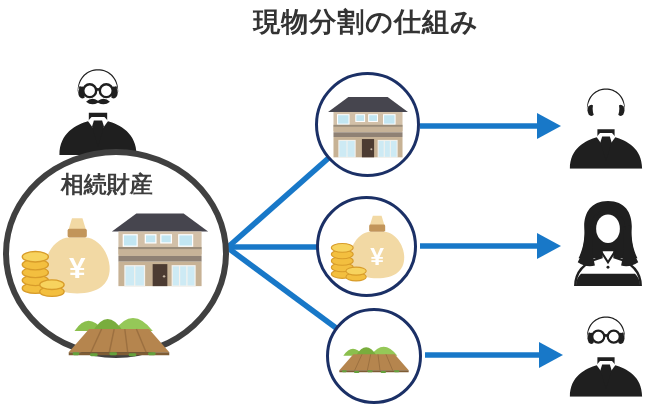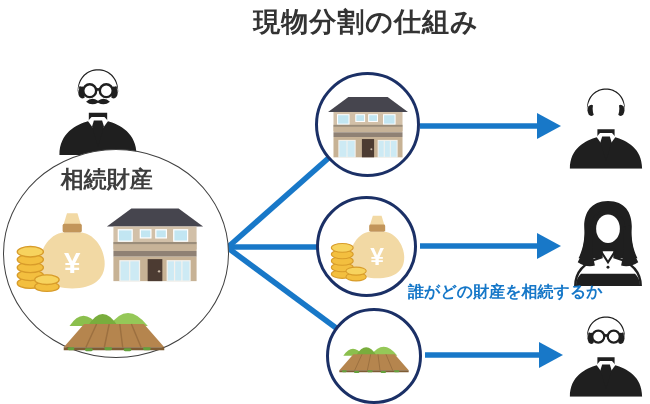--- a/index.html
+++ b/index.html
@@ -9,21 +9,21 @@
     text-align:right;
   }
   .title {
     position:absolute; top:4px; left:366px; transform:translateX(-50%);
     font-size:27px; font-weight:800; color:#333; white-space:nowrap; z-index:3;
     letter-spacing:1px;
   }
   .deceased { position:absolute; left:52px; top:54px; width:92px; height:101px; z-index:2; }
   .estate-circle {
     position:absolute; left:3px; top:149px; width:226px; height:209px;
-    border:1px solid #404040; border-radius:50%; background:#fff; z-index:2; box-sizing:border-box;
+    border:6px solid #404040; border-radius:50%; background:#fff; z-index:2; box-sizing:border-box;
   }
   .estate-label {
     position:absolute; top:14px; left:50%; transform:translateX(-60%);
     font-size:23px; font-weight:800; color:#3d3d3d; white-space:nowrap;
   }
   .estate-money { position:absolute; left:8px;  top:56px;  width:96px;  height:88px; }
   .estate-house { position:absolute; left:98px; top:50px;  width:106px; height:84px; }
   .estate-land  { position:absolute; left:52px; top:146px; width:116px; height:60px; }
   .connectors { position:absolute; left:0; top:0; z-index:1; }
   .asset-circle {
@@ -211,16 +211,15 @@
     <use href="#sym-man"></use>
   </svg>
   <svg class="heir h2" viewBox="0 0 100 110">
     <use href="#sym-woman"></use>
   </svg>
   <svg class="heir h3" viewBox="0 0 100 110">
     <use href="#sym-man-glasses"></use>
   </svg>
 
   <div class="annotation">
-    <div>誰がどの財産を相続するか</div>
   </div>
 
 </div>
 
 </body></html>

